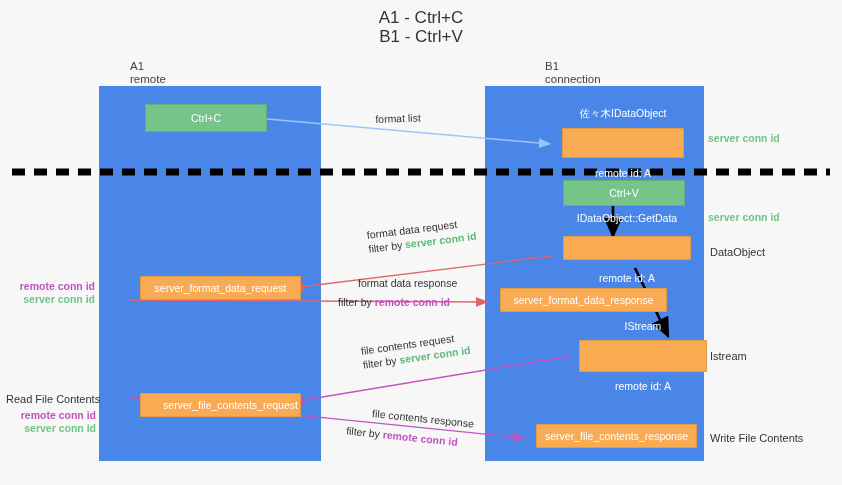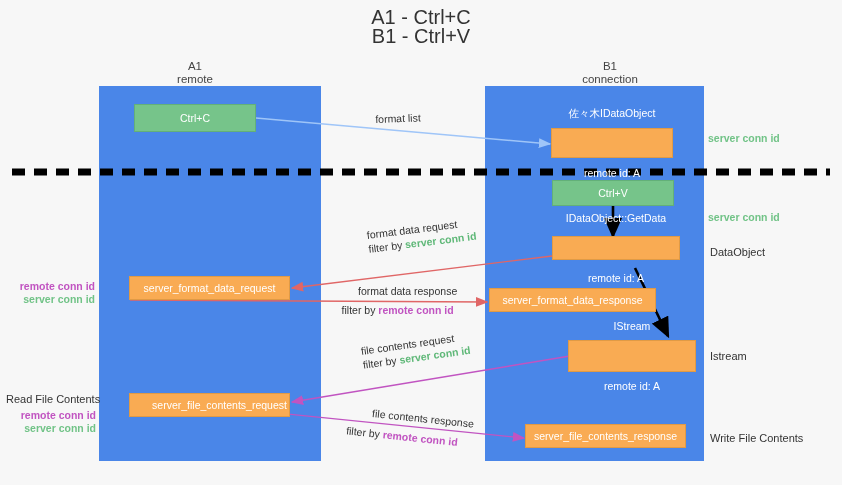--- a/index.html
+++ b/index.html
@@ -7,36 +7,36 @@
     width:842px;height:485px;background:#f7f7f7;
     font-family:"Liberation Sans", sans-serif;
     overflow:hidden;position:relative;
   }
   #stage{position:absolute;left:0;top:0;width:842px;height:485px;}
   .abs{position:absolute;}
 
   
   .title{
     width:842px;text-align:center;top:8px;left:0;
-    font-size:20px;color:#333;line-height:19px;
+    font-size:17px;color:#333;line-height:19px;
   }
 
   
   .lane-head{
-    text-align:center;font-size:11.5px;color:#444;line-height:13px;
+    text-align:left;font-size:11.5px;color:#444;line-height:13px;
   }
 
   
   .lane{background:#4a86e8;}
 
   
   .box{
     box-sizing:border-box;display:flex;flex-direction:column;
     align-items:center;justify-content:center;
-    font-size:10.5px;color:#ffffff;line-height:12.5px;text-align:center;
+    font-size:10.5px;color:#ffffff;line-height:12.5px;text-align:center;margin-left:11px;
   }
   .box.orange{background:#f9ab53;border:1px solid #e09a45;gap:48px;}
   .box.green{background:#76c48a;border:1px solid #63b078;}
   .box span{display:block;white-space:nowrap;}
 
   
   .lbl{font-size:10.5px;line-height:13px;white-space:nowrap;}
   .lbl.dark{color:#333;font-size:11px;}
   .lbl.green{color:#71c387;font-weight:bold;}
   .lbl.magenta{color:#c154c1;font-weight:bold;}
@@ -163,21 +163,21 @@
     <div class="lbl green">server conn id</div>
   </div>
 
   <div class="abs cap" style="left:375px;top:112px;transform:rotate(-2deg);">format list</div>
 
   <div class="abs cap" style="left:366px;top:228px;transform:rotate(-7deg);">
     <div>format data request</div>
     <div><span>filter by </span><b class="g">server conn id</b></div>
   </div>
 
-  <div class="abs cap" style="left:358px;top:284px;text-align:center;">
+  <div class="abs cap" style="left:358px;top:276px;">
     <div>format data response</div>
     <div style="margin-top:5px;margin-left:-20px;"><span>filter by </span><b class="m">remote conn id</b></div>
   </div>
 
   <div class="abs cap" style="left:360px;top:344px;transform:rotate(-8deg);">
     <div>file contents request</div>
     <div><span>filter by </span><b class="g">server conn id</b></div>
   </div>
 
   <div class="abs cap" style="left:373px;top:406px;transform:rotate(6deg);">

